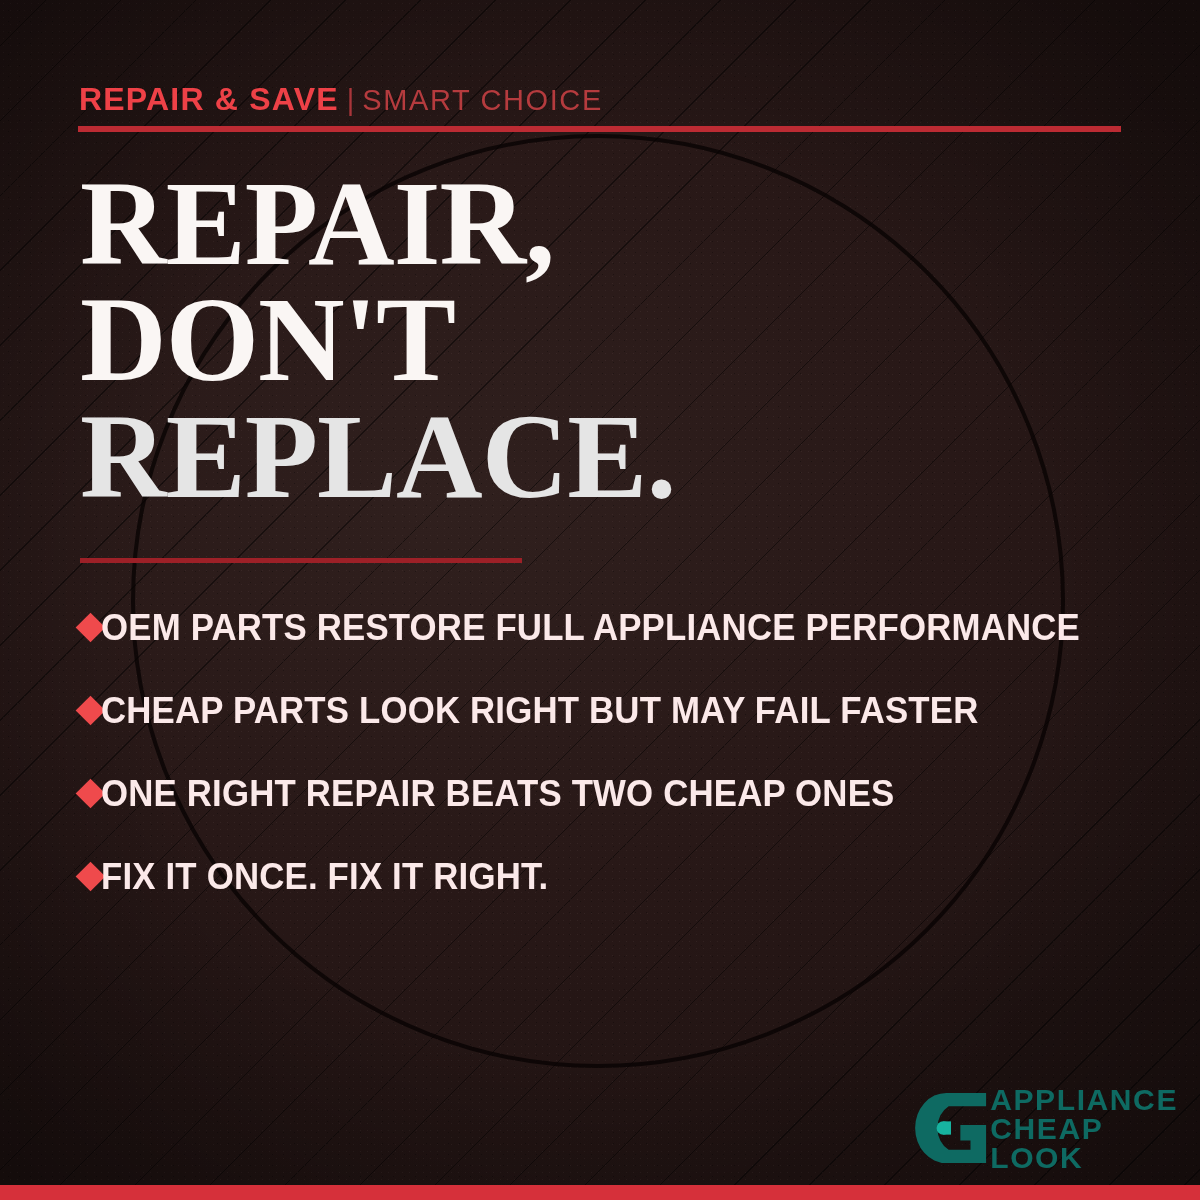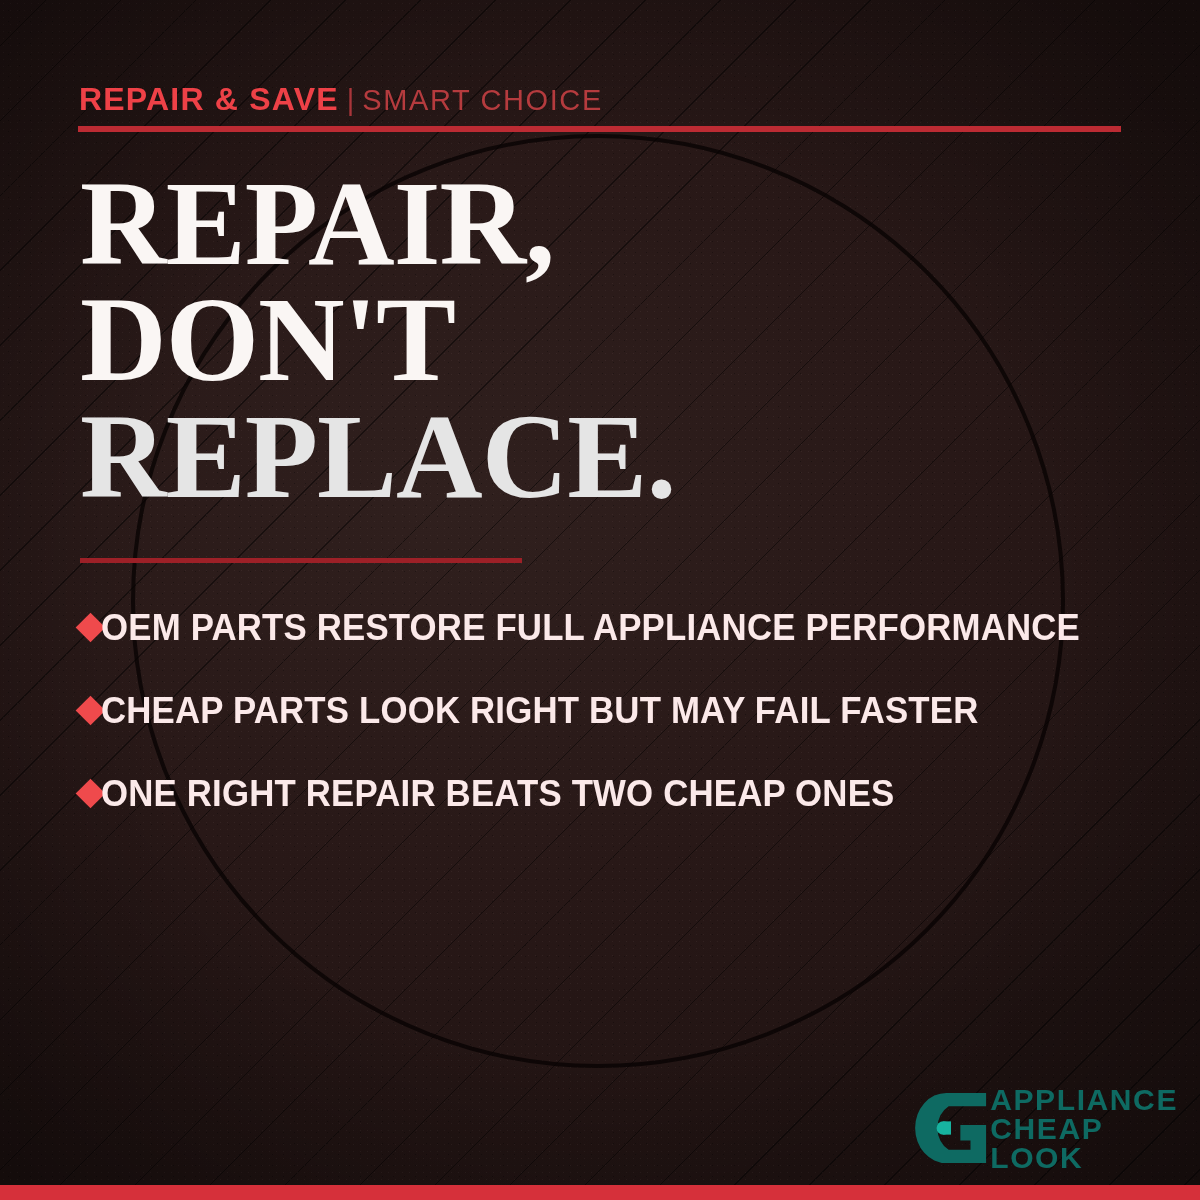--- a/index.html
+++ b/index.html
@@ -195,20 +195,24 @@
     <div class="bullet">
       <span class="bullet-marker"></span>
       <span class="bullet-text">CHEAP PARTS LOOK RIGHT BUT MAY FAIL FASTER</span>
     </div>
 
     <div class="bullet">
       <span class="bullet-marker"></span>
       <span class="bullet-text">ONE RIGHT REPAIR BEATS TWO CHEAP ONES</span>
     </div>
 
+    <div class="bullet">
+      <span class="bullet-marker"></span>
+      <span class="bullet-text">FIX IT ONCE. FIX IT RIGHT.</span>
+    </div>
 
   </div>
 
   <div class="logo">
     <svg class="logo-mark" viewBox="0 0 100 100">
       <path d="M95 5 L44 5 A40 45 0 0 0 44 95 L95 95 L95 46 L62 46 L62 66 L75 66 L75 78 L47 78
                A28 32 0 0 1 47 22 L95 22 Z" fill="#0e6a62"></path>
       <path d="M44 42 A9 9 0 0 1 44 58 L44 58 Z" fill="#17b3a0"></path>
       <circle cx="40" cy="50" r="8.5" fill="#17b3a0"></circle>
       <rect x="40" y="41.5" width="10" height="17" fill="#17b3a0"></rect>

